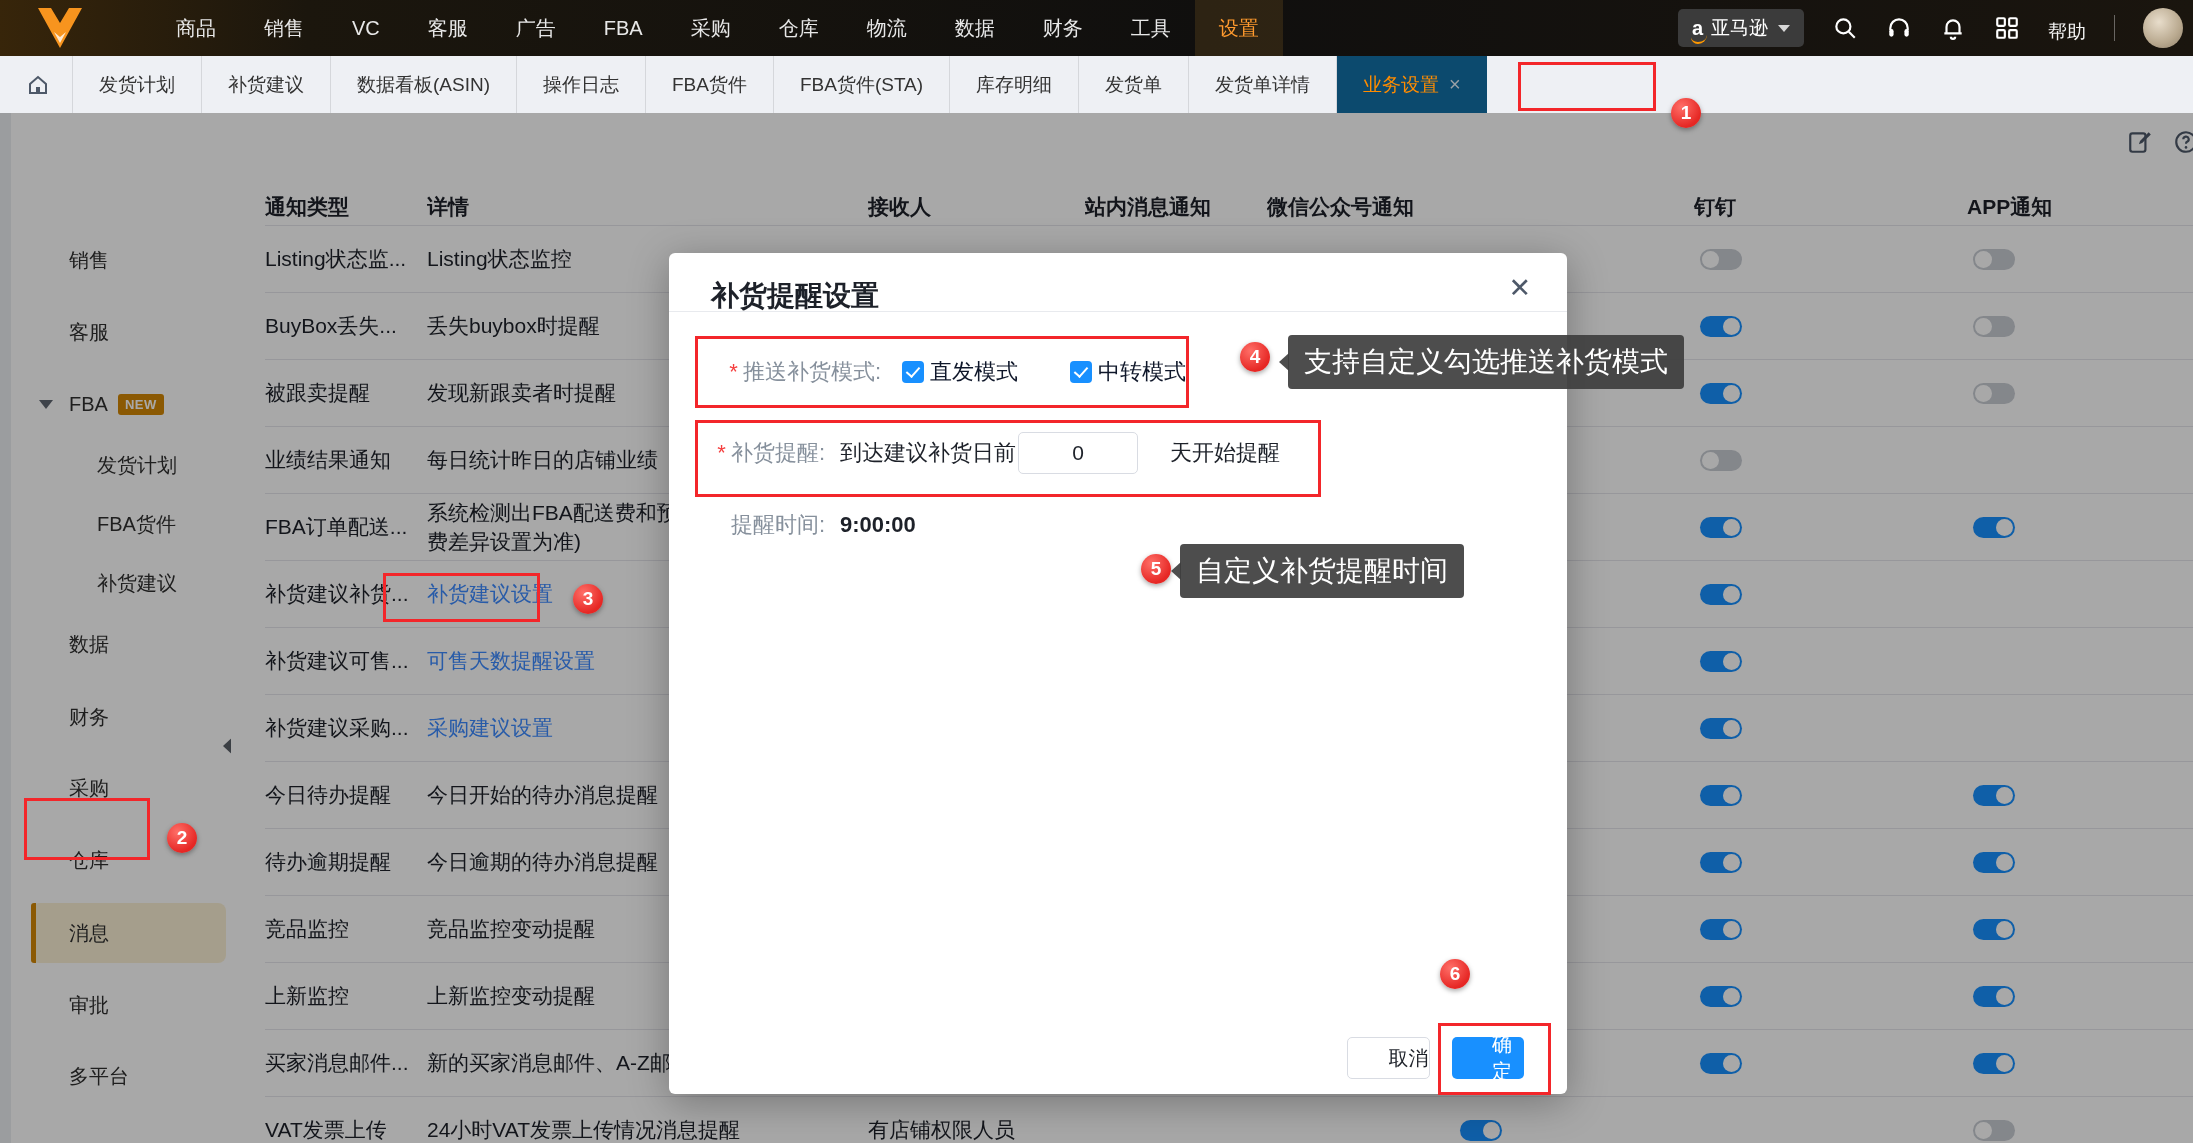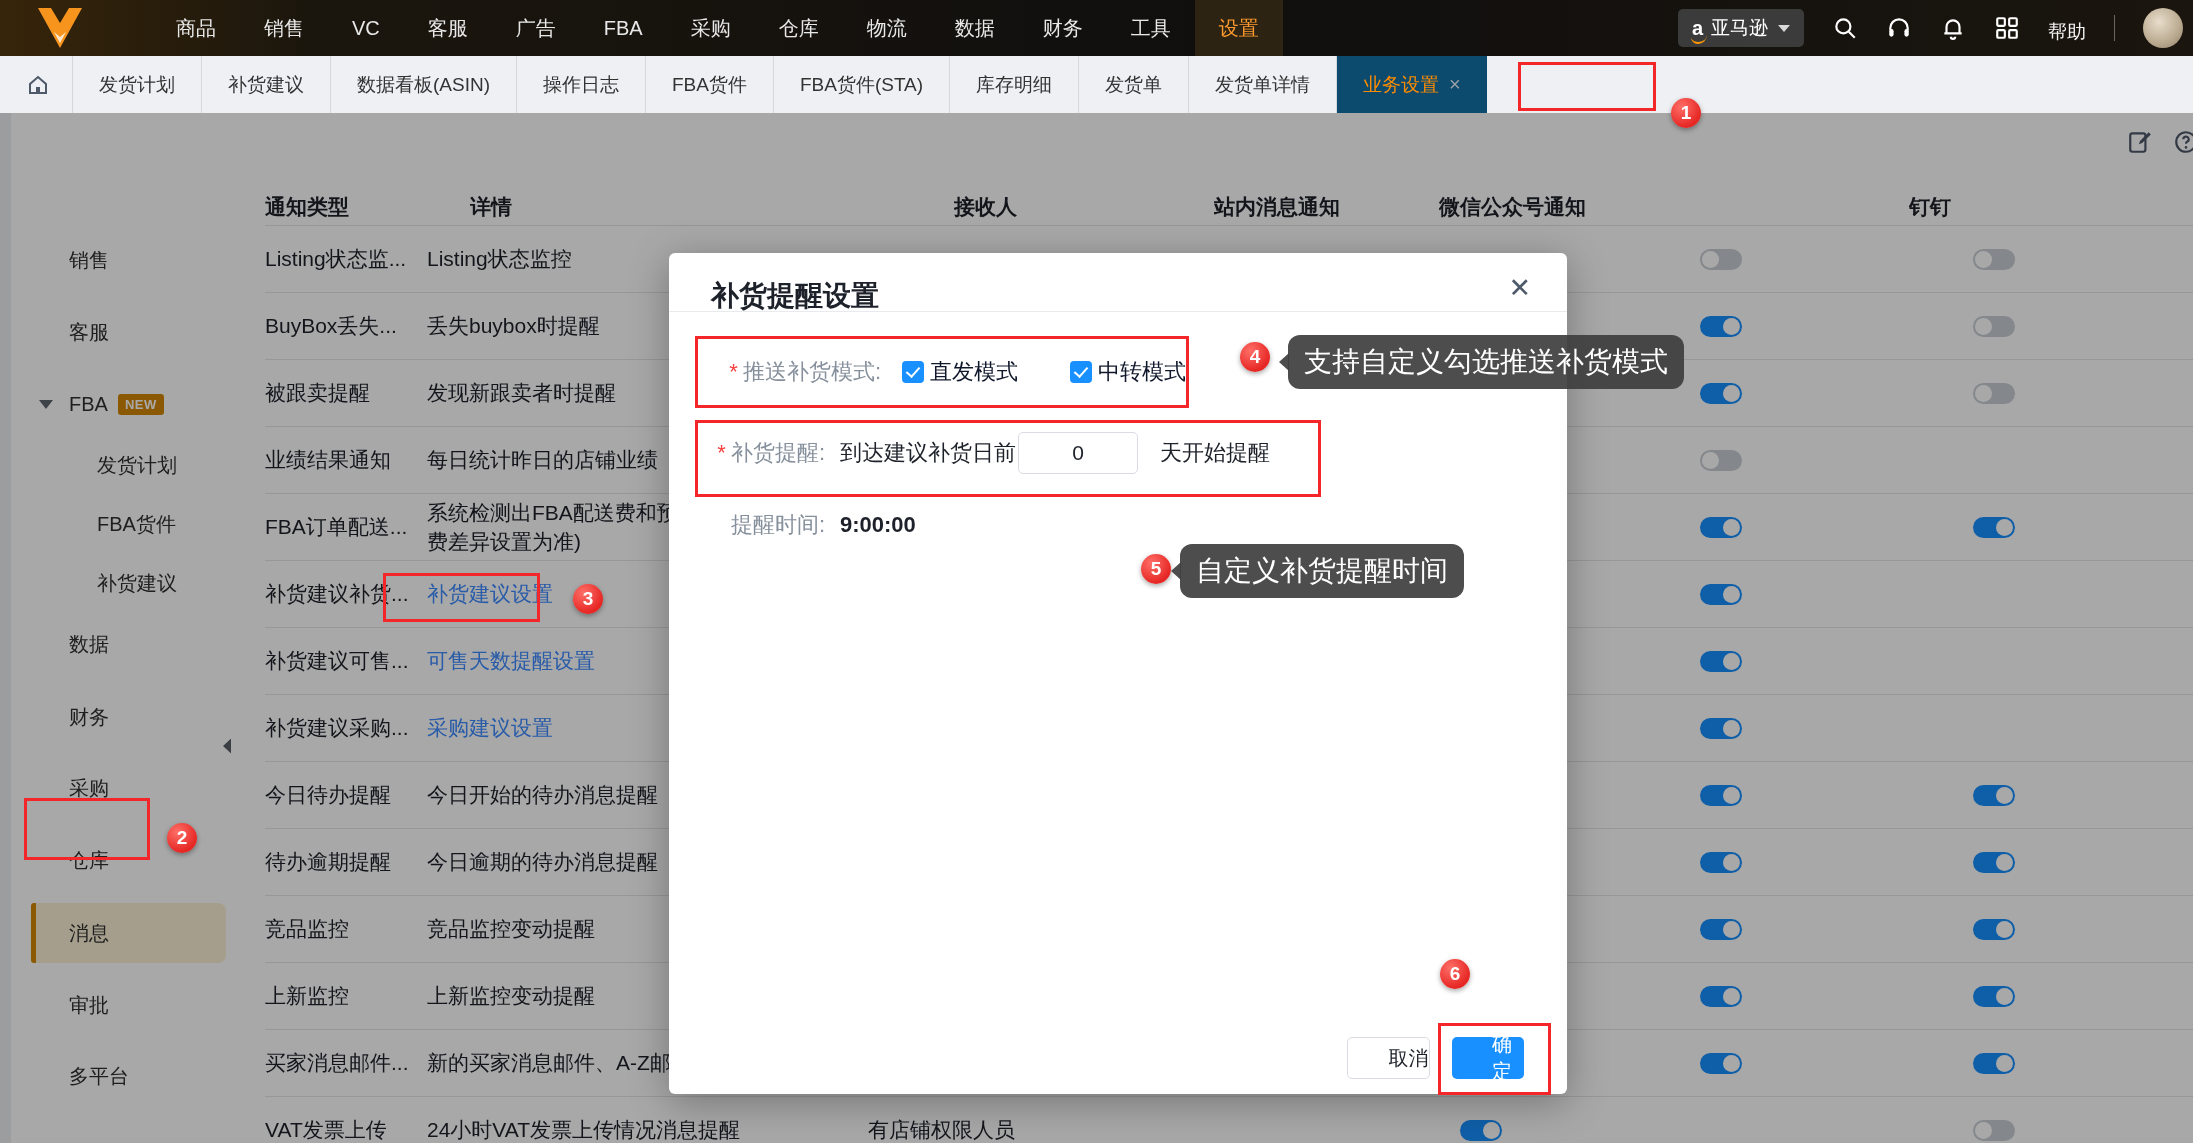--- a/index.html
+++ b/index.html
@@ -46,21 +46,21 @@
   .sb-sel-bar{position:absolute;left:20px;top:790px;width:5px;height:60px;background:#d48806;border-radius:3px 0 0 3px;}
   .sb-collapse{position:absolute;left:212px;top:620px;width:0;height:0;border-top:13px solid transparent;border-bottom:13px solid transparent;border-right:14px solid #5a6068;}
 
   .content{position:absolute;left:231px;top:113px;width:1962px;height:1030px;background:#fff;}
   .c-ico{position:absolute;top:16px;width:26px;height:26px;color:#4e5969;cursor:pointer;}
   .c-ico.doc{right:40px;} .c-ico.q{right:-6px;}
 
   
   .table{position:absolute;left:34px;top:75px;width:1928px;}
   .thead,.trow{display:grid;grid-template-columns:162px 441px 217px 182px 427px 273px 1fr;align-items:center;box-sizing:border-box;}
-  .thead{height:38px;border-bottom:1px solid #e5e6eb;font-weight:700;font-size:21px;gap:43px;}
+  .thead{height:38px;border-bottom:1px solid #e5e6eb;font-weight:700;font-size:21px;}
   .trow{height:67px;border-bottom:1px solid #e5e6eb;font-size:21px;}
   .cell{overflow:hidden;white-space:nowrap;}
   .cell .l2{line-height:29px;}
   .link{color:#3e8bff;cursor:pointer;}
   .tglc{display:flex;}
   .tglc.left{padding-left:6px;}
   .tglc.mid{justify-content:center;}
   .toggle{position:relative;width:42px;height:21px;border-radius:11px;display:inline-block;cursor:pointer;}
   .toggle.t-on{background:#1890ff;}
   .toggle.t-off{background:#c9cdd4;}
@@ -90,21 +90,21 @@
     display:flex;align-items:center;justify-content:center;box-sizing:border-box;padding-left:40px;}
   .btn-cancel{left:678px;width:83px;background:#fff;border:1px solid #d9dce3;color:#1d2129;}
   .btn-ok{left:783px;width:72px;background:#1890ff;border:none;color:#fff;}
 
   
   .ann{position:absolute;z-index:200;}
   .rbox{border:3px solid #f3262a;box-sizing:border-box;background:transparent;}
   .step{width:30px;height:30px;border-radius:50%;color:#fff;font-size:19px;font-weight:700;
     display:flex;align-items:center;justify-content:center;
     background:radial-gradient(circle at 35% 30%,#ff6f68,#e62724 70%);box-shadow:0 2px 5px rgba(0,0,0,.35);}
-  .tip{background:rgba(62,62,62,.92);color:#fff;font-size:28px;padding:8px 16px;border-radius:12px;white-space:nowrap;}
+  .tip{background:rgba(62,62,62,.92);color:#fff;font-size:28px;padding:8px 16px;border-radius:4px;white-space:nowrap;}
   .tip:before{content:"";position:absolute;left:-9px;top:50%;margin-top:-9px;
     border-top:9px solid transparent;border-bottom:9px solid transparent;border-right:10px solid rgba(62,62,62,.92);}
 </style>
 </head>
 <body>
 
 <div class="app">
 
   <div class="topnav">
     <div class="logo">
@@ -491,21 +491,21 @@
       <span class="cb" style="margin-left:21px"></span>
       <span class="cb-lab">直发模式</span>
       <span class="cb" style="margin-left:52px"></span>
       <span class="cb-lab">中转模式</span>
     </div>
 
     <div class="m-row r2">
       <span class="m-lab" style="width:119px"><span class="req">*</span><span>补货提醒:</span></span>
       <span style="margin-left:15px">到达建议补货日前</span>
       <input class="num-input" style="margin-left: 2px;" value="0">
-      <span style="margin-left:22px">天开始提醒</span>
+      <span style="margin-left:32px">天开始提醒</span>
     </div>
 
     <div class="m-row r3">
       <span class="m-lab" style="width:119px">提醒时间:</span>
       <span class="time-val" style="margin-left:15px">9:00:00</span>
     </div>
 
     <div class="m-btn btn-cancel">取消</div>
     <div class="m-btn btn-ok">确定</div>
   </div>

